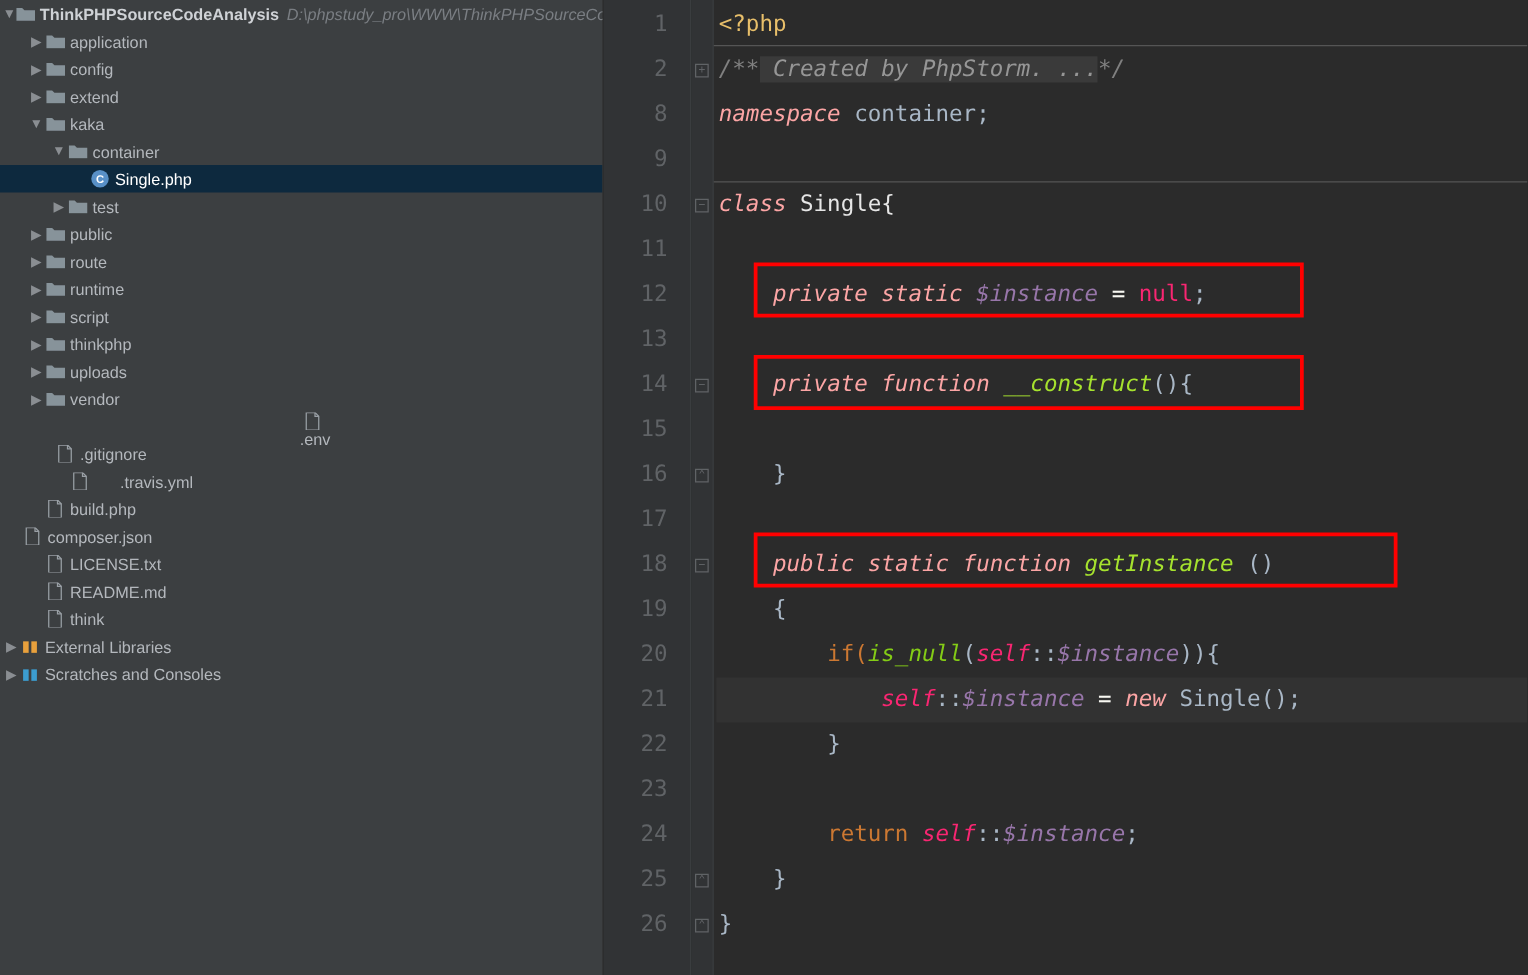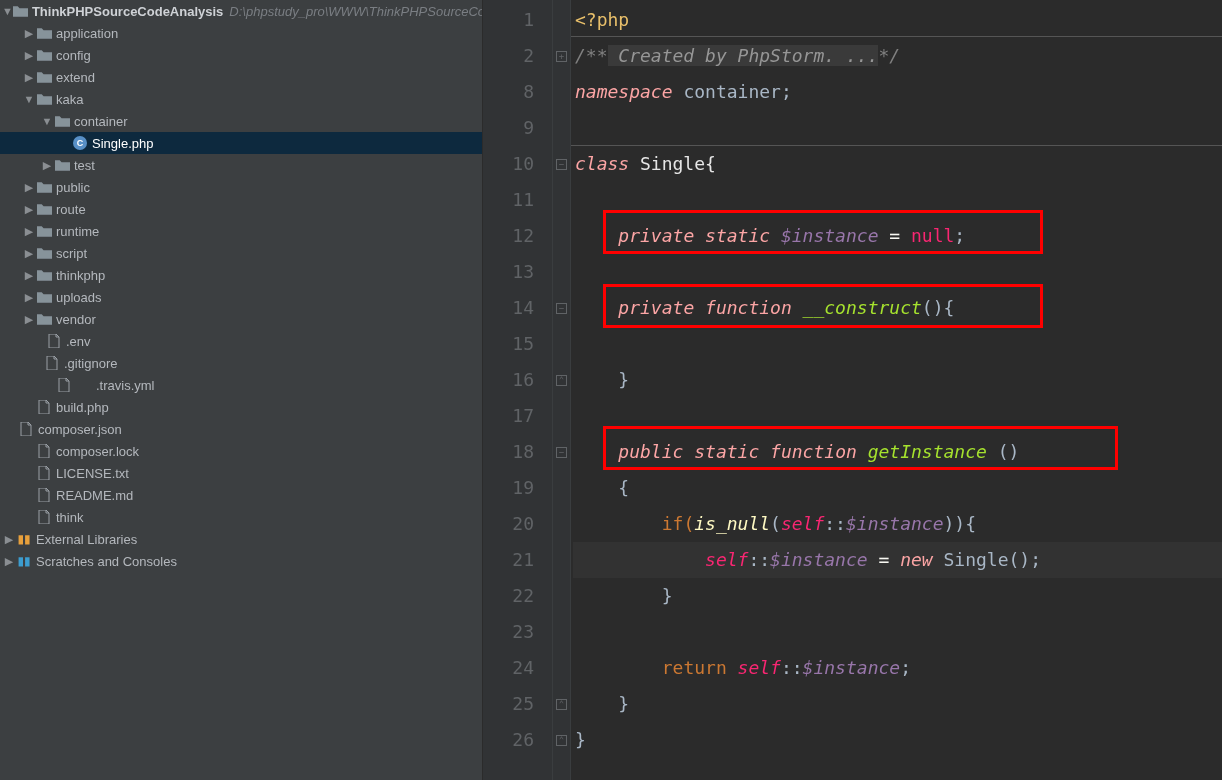--- a/index.html
+++ b/index.html
@@ -95,21 +95,21 @@
 
 .tk-tag { color:#e8bf6a; }
 .tk-comment { color:#808080; font-style:italic;}
 .tk-comment-folded { color:#969696; background:#3a3a3a; font-style:italic;}
 .tk-kw { color:#cc7832; }
 .tk-kw-pink { color:#fca5a5; font-style:italic;}
 .tk-ident { color:#a9b7c6; }
 .tk-class { color:#e6e6e6; }
 .tk-var { color:#9876aa; font-style:italic;}
 .tk-func { color:#a6e22e; font-style:italic;}
-.tk-funcname { color:#fef9c3;text-align:center; }
+.tk-funcname { color:#84cc16;text-align:center; }
 .tk-punct { color:#a9b7c6; }
 .tk-null { color:#f92672; }
 .tk-self { color:#f92672; font-style:italic;}
 .tk-op { color:#f8f8f2; }
 
 
 .redbox {
   position:absolute;
   border:3px solid #ff0000;
   pointer-events:none;
@@ -247,21 +247,21 @@
       </div>
       <div class="tree-row" style="padding-left: 22px;">
         <span class="arrow">▶</span>
         <span class="icon folder-icon">
           <svg viewBox="0 0 16 12">
             <path d="M0 1h5l2 2h9v9H0z"></path>
           </svg>
         </span>
         <span class="tree-label">vendor</span>
       </div>
-      <div class="tree-row" style="padding-left: 32px;">
+      <div class="tree-row" style="padding-left: 22px; flex-direction: column;">
         <span class="arrow"></span>
         <span class="icon file-icon">
           <svg viewBox="0 0 12 14">
             <path d="M1 0h7l3 3v11H1z" fill="none" stroke="#9aa0a6" stroke-width="1"></path>
             <path d="M8 0v3h3" fill="none" stroke="#9aa0a6"></path>
           </svg>
         </span>
         <span class="tree-label">.env</span>
       </div>
       <div class="tree-row" style="padding-left: 30px;">
@@ -296,30 +296,20 @@
       </div>
       <div class="tree-row" style="">
         <span class="arrow"></span>
         <span class="icon file-icon">
           <svg viewBox="0 0 12 14">
             <path d="M1 0h7l3 3v11H1z" fill="none" stroke="#9aa0a6" stroke-width="1"></path>
             <path d="M8 0v3h3" fill="none" stroke="#9aa0a6"></path>
           </svg>
         </span>
         <span class="tree-label">composer.json</span>
-      </div>
-      <div class="tree-row" style="padding-left: 22px;">
-        <span class="arrow"></span>
-        <span class="icon file-icon">
-          <svg viewBox="0 0 12 14">
-            <path d="M1 0h7l3 3v11H1z" fill="none" stroke="#9aa0a6" stroke-width="1"></path>
-            <path d="M8 0v3h3" fill="none" stroke="#9aa0a6"></path>
-          </svg>
-        </span>
-        <span class="tree-label">composer.lock</span>
       </div>
       <div class="tree-row" style="padding-left: 22px;">
         <span class="arrow"></span>
         <span class="icon file-icon">
           <svg viewBox="0 0 12 14">
             <path d="M1 0h7l3 3v11H1z" fill="none" stroke="#9aa0a6" stroke-width="1"></path>
             <path d="M8 0v3h3" fill="none" stroke="#9aa0a6"></path>
           </svg>
         </span>
         <span class="tree-label">LICENSE.txt</span>

